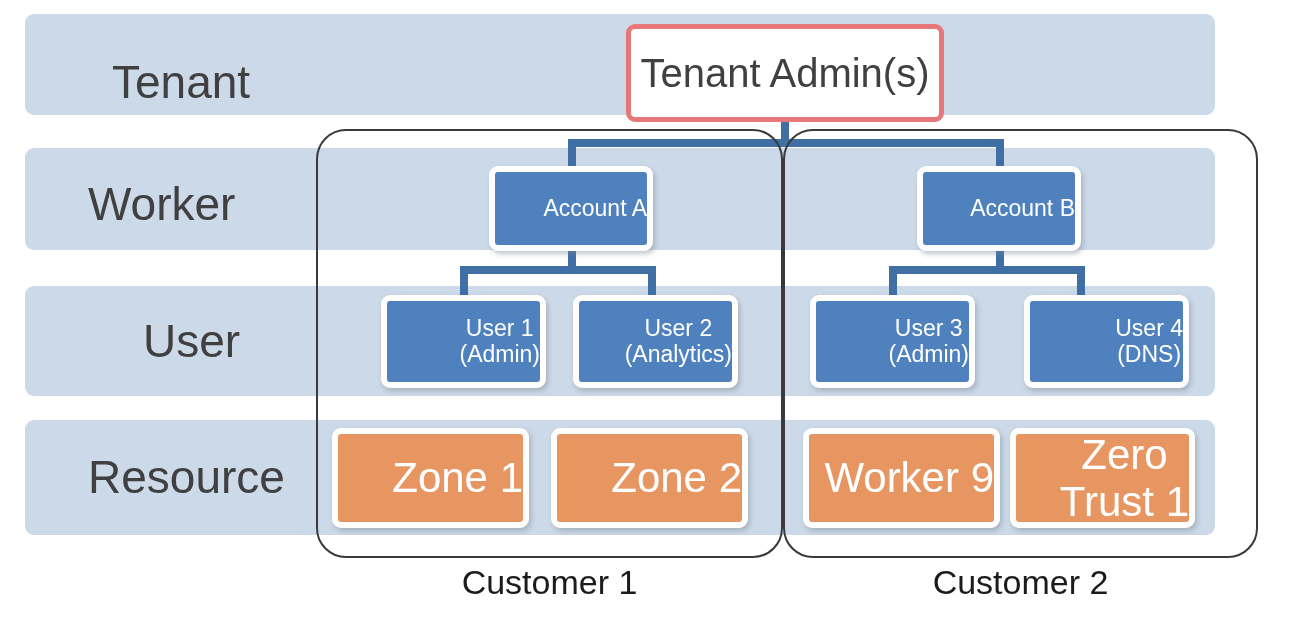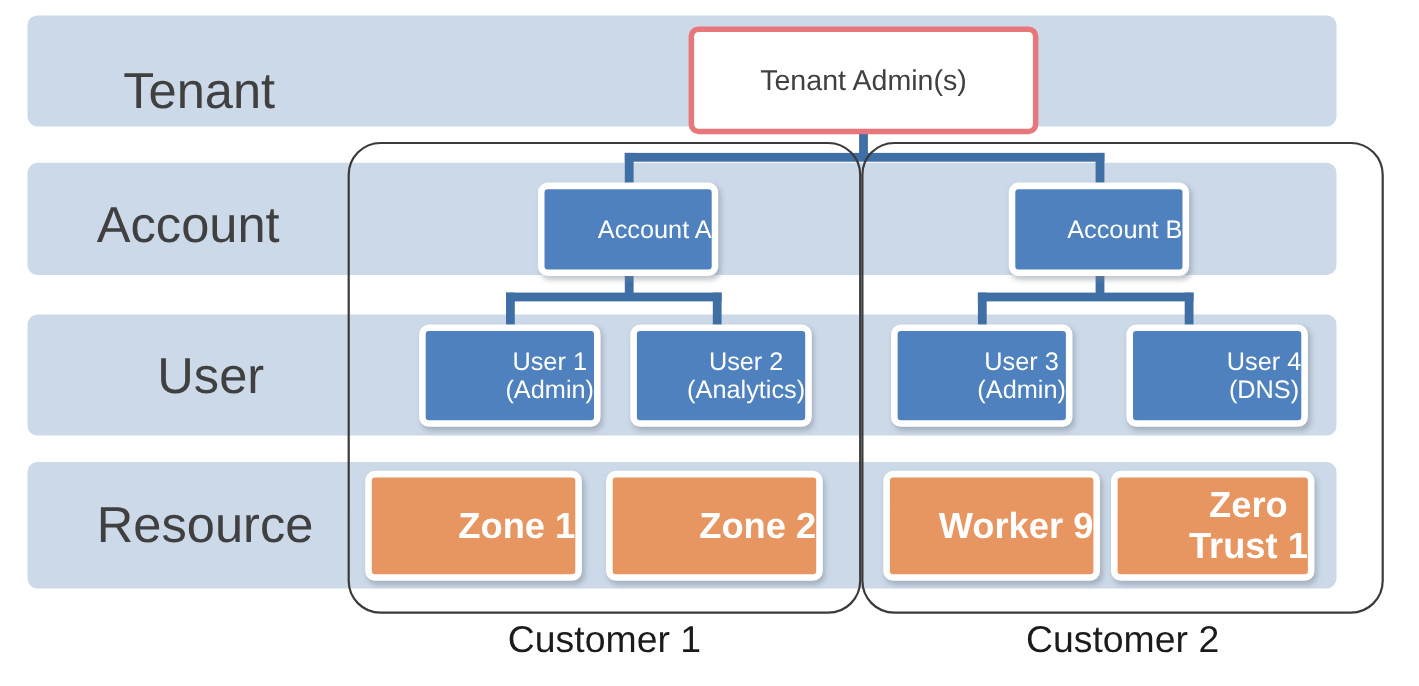--- a/index.html
+++ b/index.html
@@ -45,34 +45,34 @@
     border-radius: 9px;
     border: 6px solid #ffffff;
     box-shadow: 2px 3px 5px rgba(120,130,145,0.45);
     line-height: 1.12;
   }
   .node.blue   { background: #4e81bd; }
   .node.orange { background: #e89661; }
 
   .node.account  { font-size: 23px; }
   .node.user     { font-size: 23px; }
-  .node.resource { font-size: 33px; font-weight: bold; }
+  .node.resource { font-size: 42px; }
 
   
   .tenant-admin {
     position: absolute;
     box-sizing: border-box;
     display: flex;
     align-items: center;
     justify-content: center;
     background: #ffffff;
     border: 5px solid #e8777c;
     border-radius: 9px;
     color: #404040;
-    font-size: 26px;
+    font-size: 40px;
   }
 
   
   .conn {
     position: absolute;
     background: #3f6fa5;
   }
 
   
   .group {
@@ -95,21 +95,21 @@
 <body>
 
 <div id="stage">
 
   <div class="band" style="top:14px; height:101px;"></div>
   <div class="band" style="top:148px; height:102px;"></div>
   <div class="band" style="top:286px; height:110px;"></div>
   <div class="band" style="top:420px; height:115px;"></div>
 
   <div class="band-label" style="left:112px; top:46px;margin-top:13px;">Tenant</div>
-  <div class="band-label" style="left:88px; top:181px;">Account</div>
+  <div class="band-label" style="left:88px; top:181px;">Worker</div>
   <div class="band-label" style="left:143px; top:318px;">User</div>
   <div class="band-label" style="left:88px; top:454px;">Resource</div>
 
   <div class="conn" style="left:781px; top:118px; width:8px; height:28px;"></div>
 
   <div class="conn" style="left:568px; top:139px; width:436px; height:8px;"></div>
 
   <div class="conn" style="left:568px; top:139px; width:8px; height:34px;"></div>
 
   <div class="conn" style="left:996px; top:139px; width:8px; height:34px;"></div>

